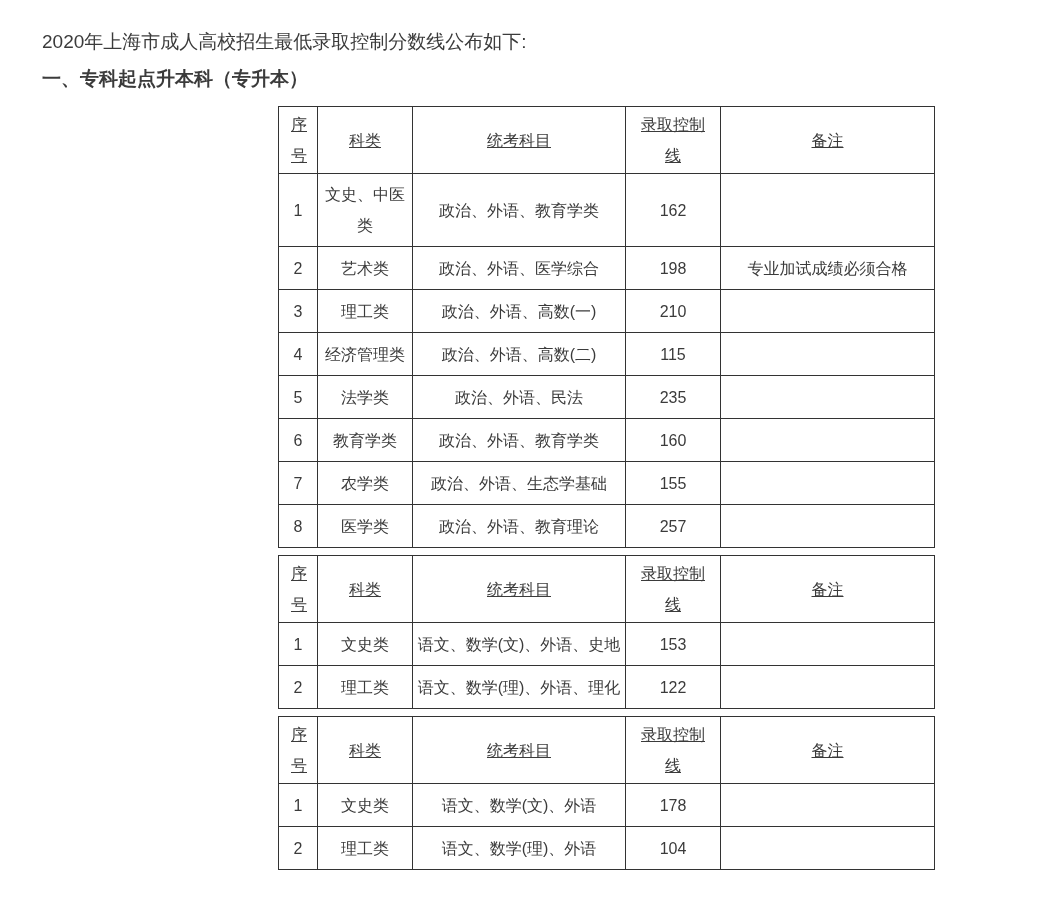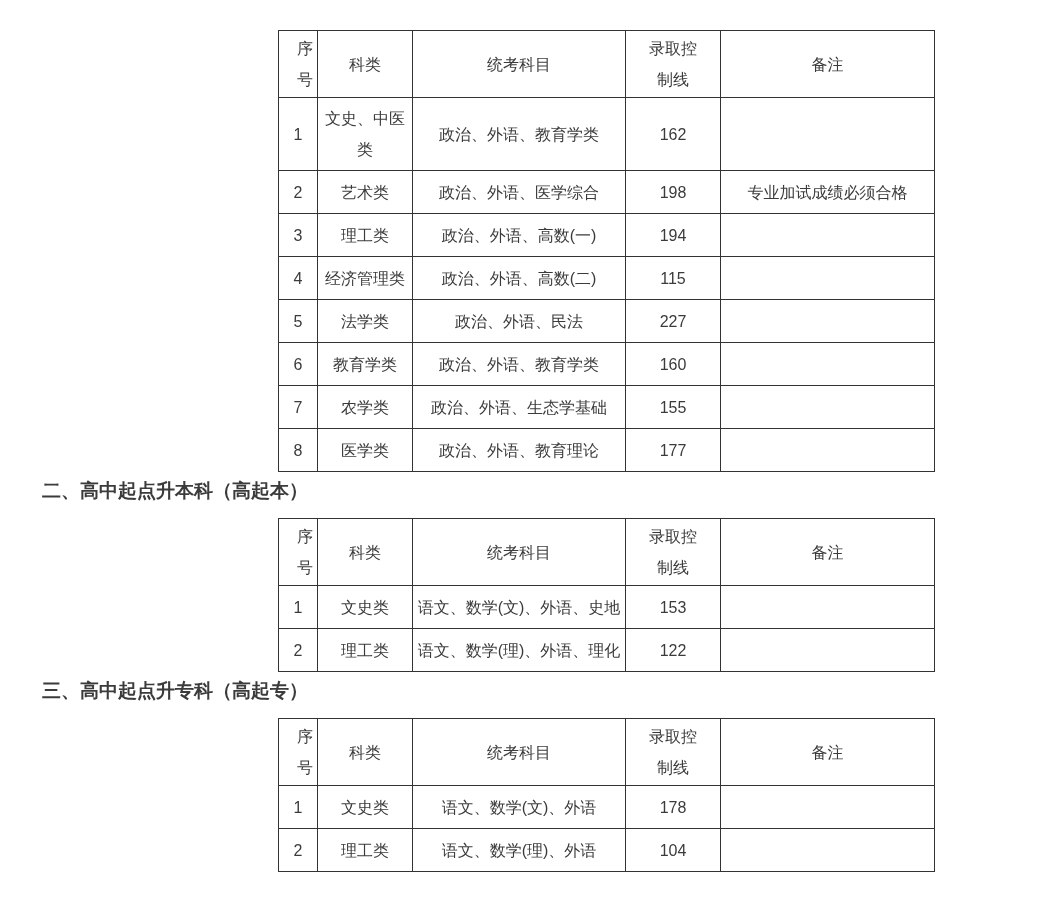--- a/index.html
+++ b/index.html
@@ -45,35 +45,37 @@
   .score-table td {
     border: 1px solid #333333;
     text-align: center;
     vertical-align: middle;
     padding: 5px 2px;
     line-height: 31px;
     font-weight: normal;
     word-break: break-all;
     overflow: hidden;
   }
-  .score-table th { height: 40px; padding: 2px 18px; }
+  .score-table th { height: 40px; padding: 2px 12px; text-decoration: underline; }
   .score-table td { height: 43px; }
   .score-table th:nth-child(1), .score-table td:nth-child(1) { width: 39px; }
   .score-table th:nth-child(2), .score-table td:nth-child(2) { width: 95px; }
   .score-table th:nth-child(3), .score-table td:nth-child(3) { width: 213px; }
   .score-table th:nth-child(4), .score-table td:nth-child(4) { width: 95px; }
   .score-table th:nth-child(5), .score-table td:nth-child(5) { width: 214px; }
 </style>
 </head>
 <body>
 
 <div class="page">
 
+  <p class="intro">2020年上海市成人高校招生最低录取控制分数线公布如下:</p>
 
   <div class="section">
+    <h2 class="section-heading">一、专科起点升本科（专升本）</h2>
     <table class="score-table">
         <thead>
           <tr>
             <th>序号</th>
             <th>科类</th>
             <th>统考科目</th>
             <th>录取控制线</th>
             <th>备注</th>
           </tr>
         </thead>
@@ -89,64 +91,63 @@
             <td>2</td>
             <td>艺术类</td>
             <td>政治、外语、医学综合</td>
             <td>198</td>
             <td>专业加试成绩必须合格</td>
           </tr>
           <tr>
             <td>3</td>
             <td>理工类</td>
             <td>政治、外语、高数(一)</td>
-            <td>194</td>
+            <td>210</td>
             <td></td>
           </tr>
           <tr>
             <td>4</td>
             <td>经济管理类</td>
             <td>政治、外语、高数(二)</td>
             <td>115</td>
             <td></td>
           </tr>
           <tr>
             <td>5</td>
             <td>法学类</td>
             <td>政治、外语、民法</td>
-            <td>227</td>
+            <td>235</td>
             <td></td>
           </tr>
           <tr>
             <td>6</td>
             <td>教育学类</td>
             <td>政治、外语、教育学类</td>
             <td>160</td>
             <td></td>
           </tr>
           <tr>
             <td>7</td>
             <td>农学类</td>
             <td>政治、外语、生态学基础</td>
             <td>155</td>
             <td></td>
           </tr>
           <tr>
             <td>8</td>
             <td>医学类</td>
             <td>政治、外语、教育理论</td>
-            <td>177</td>
+            <td>257</td>
             <td></td>
           </tr>
         </tbody>
       </table>
   </div>
 
   <div class="section">
-    <h2 class="section-heading">二、高中起点升本科（高起本）</h2>
     <table class="score-table">
         <thead>
           <tr>
             <th>序号</th>
             <th>科类</th>
             <th>统考科目</th>
             <th>录取控制线</th>
             <th>备注</th>
           </tr>
         </thead>
@@ -163,21 +164,20 @@
             <td>理工类</td>
             <td>语文、数学(理)、外语、理化</td>
             <td>122</td>
             <td></td>
           </tr>
         </tbody>
       </table>
   </div>
 
   <div class="section">
-    <h2 class="section-heading">三、高中起点升专科（高起专）</h2>
     <table class="score-table">
         <thead>
           <tr>
             <th>序号</th>
             <th>科类</th>
             <th>统考科目</th>
             <th>录取控制线</th>
             <th>备注</th>
           </tr>
         </thead>

